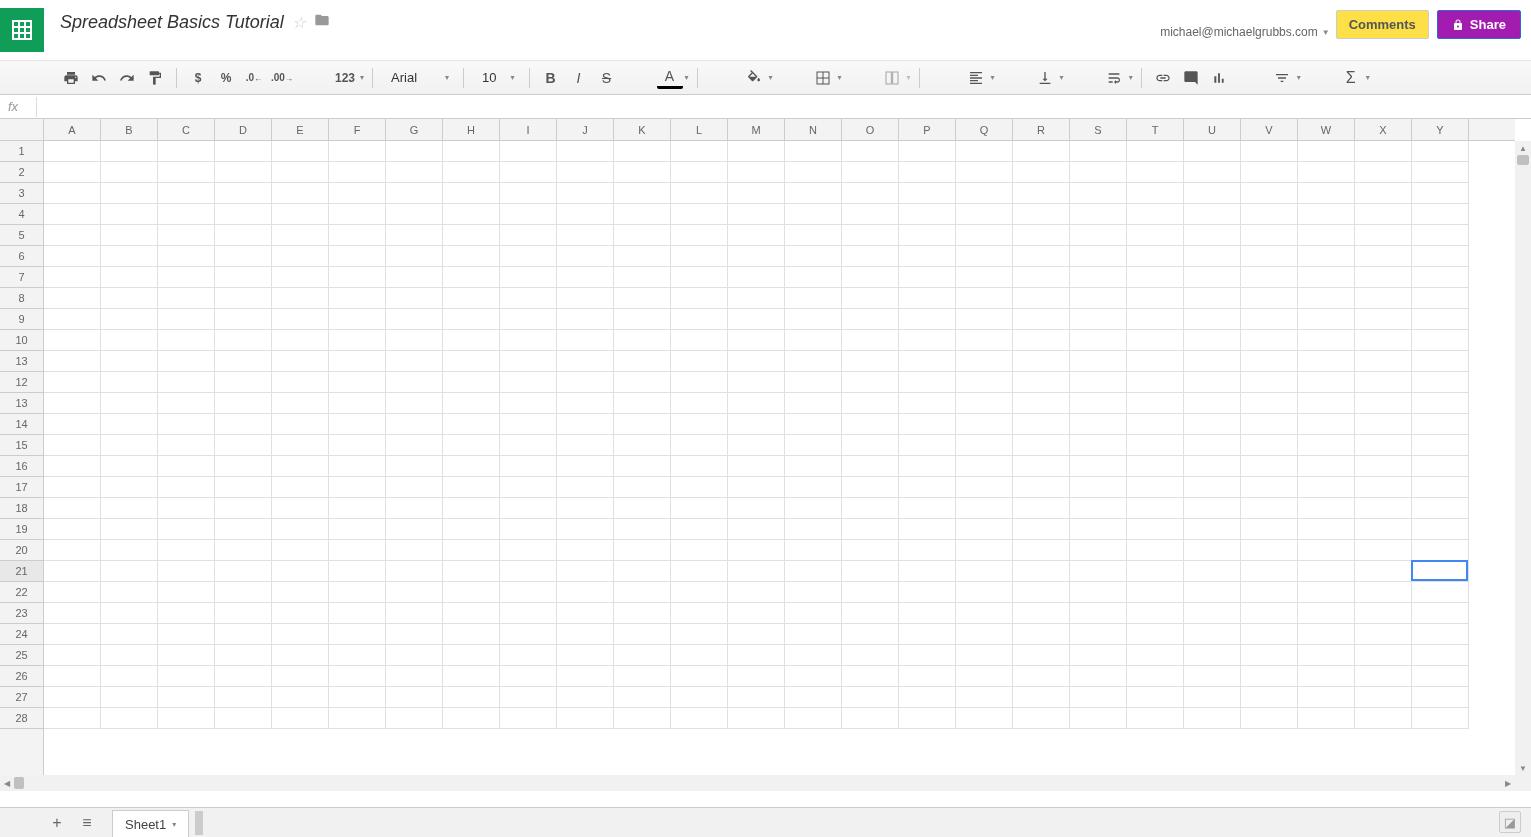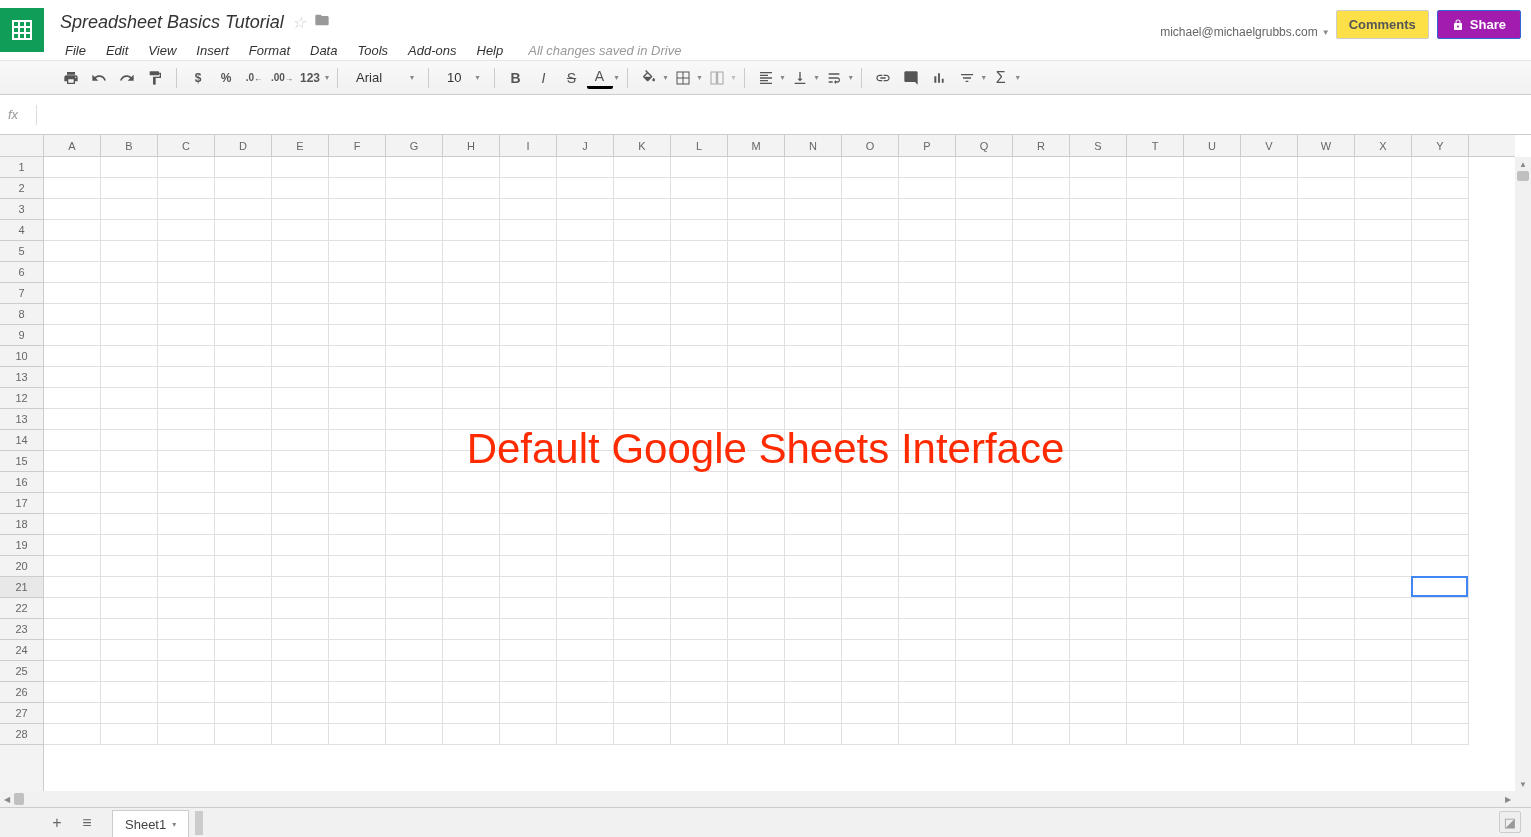--- a/index.html
+++ b/index.html
@@ -23,24 +23,24 @@
 .comments-btn { background: #fde047; border: 1px solid #ccc; padding: 6px 12px; font-size: 13px; font-weight: bold; color: #555; border-radius: 2px; cursor: pointer; }
 .share-btn { background: #a21caf; border: 1px solid #3367d6; color: #fff; padding: 6px 14px; font-size: 13px; font-weight: bold; border-radius: 2px; cursor: pointer; display: flex; align-items: center; gap: 6px; }
 
 
 .toolbar { height: 35px; background: linear-gradient(#f9f9f9,#f1f1f1); border-top: 1px solid #e5e5e5; border-bottom: 1px solid #ccc; display: flex; align-items: center; padding: 0 40px 0 58px; gap: 2px; }
 .tb-btn { width: 26px; height: 26px; display: flex; align-items: center; justify-content: center; cursor: pointer; color: #555; border-radius: 2px; font-size: 14px; }
 .tb-sep { width: 1px; height: 20px; background: #ccc; margin: 0 6px; }
 .tb-text { font-size: 12px; color: #555; font-weight: bold; padding: 0 3px; }
 .tb-select { display: flex; align-items: center; height: 26px; padding: 0 6px 0 10px; cursor: pointer; border-radius: 2px; gap: 28px; font-size: 13px; color: #333; }
 .tb-caret { font-size: 8px; color: #888; }
-.tb-dd { display:flex; align-items:center; gap:2px; }
-
-
-.formula-bar { height: 40px; border-bottom: 1px solid #ccc; display: flex; align-items: center; padding: 0 8px; }
+.tb-dd { display:flex; align-items:center; gap:2px;margin-left:35px; }
+
+
+.formula-bar { height: 24px; border-bottom: 1px solid #ccc; display: flex; align-items: center; padding: 0 8px; }
 .fx-label { font-style: italic; color: #999; font-size: 13px; width: 28px; }
 .fx-input { flex: 1; border: none; outline: none; font-size: 13px; height: 20px; border-left: 1px solid #ddd; padding-left: 8px; }
 
 
 .grid-area { position: relative; height: 672px; overflow: hidden; }
 .corner { position: absolute; top: 0; left: 0; width: 44px; height: 22px; background: #f3f3f3; border-right: 1px solid #ccc; border-bottom: 1px solid #ccc; z-index: 3; }
 .col-headers { position: absolute; top: 0; left: 44px; right: 16px; height: 22px; display: flex; background: #f3f3f3; border-bottom: 1px solid #ccc; z-index: 2; }
 .col-h { width: 57px; text-align: center; font-size: 11px; color: #666; line-height: 22px; border-right: 1px solid #ccc; cursor: pointer; flex-shrink: 0; }
 .row-headers { position: absolute; top: 22px; left: 0; width: 44px; bottom: 16px; background: #f3f3f3; border-right: 1px solid #ccc; z-index: 2; }
 .row-h { height: 21px; text-align: center; font-size: 11px; color: #666; line-height: 21px; border-bottom: 1px solid #ccc; cursor: pointer; }
@@ -82,32 +82,20 @@
   </div>
   <div class="title-area">
     <div class="title-row">
       <span class="doc-title">Spreadsheet Basics Tutorial</span>
       <span class="star-icon">☆</span>
       <span class="folder-icon">
         <svg width="16" height="16" viewBox="0 0 24 24" fill="#999">
             <path d="M10 4H4c-1.1 0-2 .9-2 2v12c0 1.1.9 2 2 2h16c1.1 0 2-.9 2-2V8c0-1.1-.9-2-2-2h-8l-2-2z"></path>
           </svg>
       </span>
-    </div>
-    <div class="menu-row">
-      <span class="menu-item">File</span>
-      <span class="menu-item">Edit</span>
-      <span class="menu-item">View</span>
-      <span class="menu-item">Insert</span>
-      <span class="menu-item">Format</span>
-      <span class="menu-item">Data</span>
-      <span class="menu-item">Tools</span>
-      <span class="menu-item">Add-ons</span>
-      <span class="menu-item">Help</span>
-      <span class="save-status">All changes saved in Drive</span>
     </div>
   </div>
   <div class="header-right">
     <div class="user-email">
       <span>michael@michaelgrubbs.com</span>
       <span class="tb-caret">▼</span>
     </div>
     <div class="header-buttons">
       <button class="comments-btn">Comments</button>
       <button class="share-btn">
@@ -1080,21 +1068,20 @@
         <div class="cell"></div>
         <div class="cell"></div>
         <div class="cell"></div>
         <div class="cell"></div>
         <div class="cell"></div>
         <div class="cell"></div>
         <div class="cell"></div>
       </div>
       <div class="sel-cell" id="sel-cell" style="left: 1367px; top: 419px; width: 57px; height: 21px;"></div>
     </div>
-  <div class="overlay-text">Default Google Sheets Interface</div>
   <div class="v-scroll">
     <div class="v-arrow" style="top:0">▲</div>
     <div class="v-thumb" style="top:14px"></div>
     <div class="v-arrow" style="bottom:0">▼</div>
   </div>
   <div class="h-scroll">
     <div class="h-arrow" style="left:0">◀</div>
     <div class="h-thumb" style="left:14px"></div>
     <div class="h-arrow" style="right:0">▶</div>
   </div>

